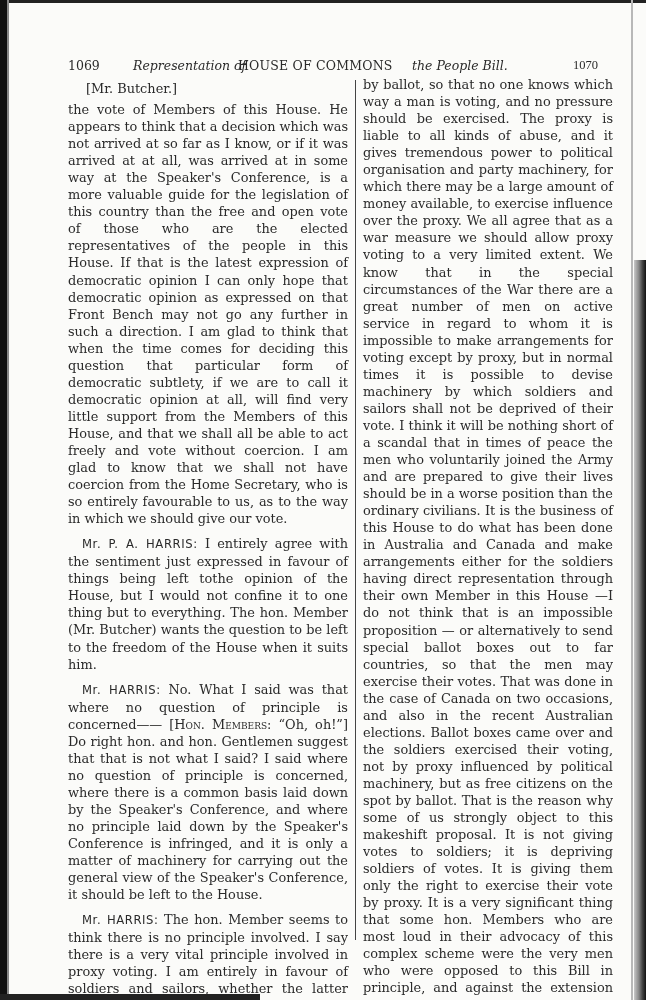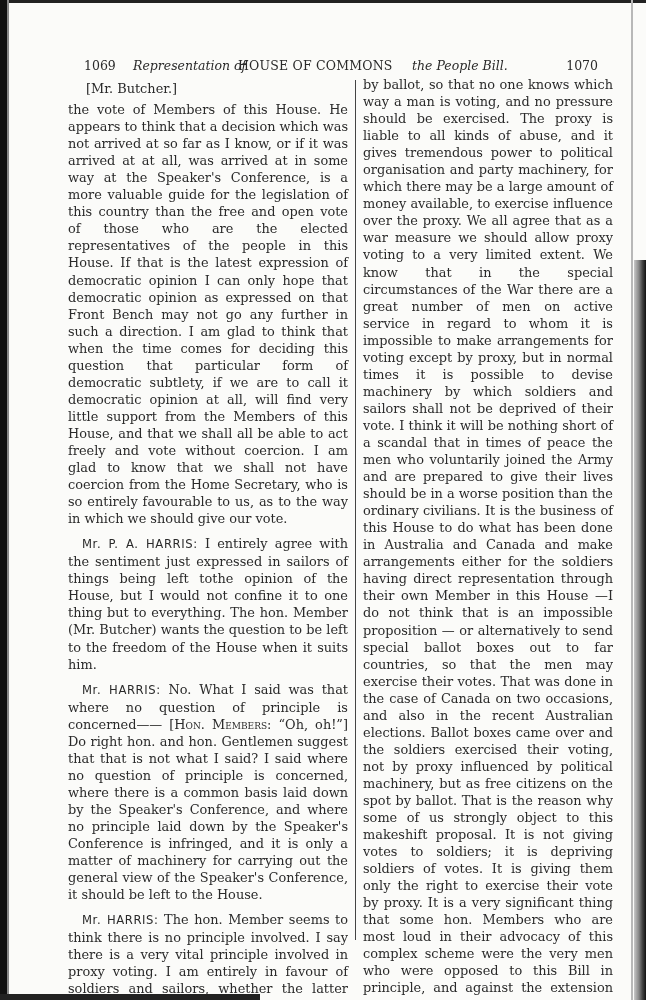--- a/index.html
+++ b/index.html
@@ -32,25 +32,25 @@
   }
   .bottom-edge {
     position: absolute; left: 0; top: 994px; width: 260px; height: 6px;
     background: #222;
   }
   .header {
     position: absolute; top: 58px; left: 68px; width: 530px; height: 18px;
     font-size: 12.5px;
   }
   .header span { position: absolute; white-space: nowrap; }
-  .h-left-num { left: 16px; }
+  .h-left-num { left: 0; }
   .h-left-title { left: 65px; font-style: italic; }
   .h-center { left: 170px; letter-spacing: 0.2px; }
   .h-right-title { left: 344px; font-style: italic; }
-  .h-right-num { right: 0; }
+  .h-right-num { right: 0; font-family: Liberation Serif, serif; }
   .column {
     position: absolute; top: 76px;
     font-size: 12.9px; line-height: 17.05px;
     text-align: justify;
   }
   .col-left { left: 68px; width: 280px; }
   .col-right { left: 363px; width: 250px; }
   .divider {
     position: absolute; left: 355px; top: 80px; width: 1px; height: 860px;
     background: #444;
@@ -85,21 +85,21 @@
 
 <div class="divider"></div>
 
 <div class="column col-left">
   <p class="attrib">[Mr. Butcher.]</p>
   <p class="para cont">
     <span>the vote of Members of this House. He appears to think that a decision which was not arrived at so far as I know, or if it was arrived at at all, was arrived at in some way at the Speaker's Conference, is a more valuable guide for the legislation of this country than the free and open vote of those who are the elected representatives of the people in this House. If that is the latest expression of democratic opinion I can only hope that democratic opinion as expressed on that Front Bench may not go any further in such a direction. I am glad to think that when the time comes for deciding this question that particular form of democratic subtlety, if we are to call it democratic opinion at all, will find very little support from the Members of this House, and that we shall all be able to act freely and vote without coercion. I am glad to know that we shall not have coercion from the Home Secretary, who is so entirely favourable to us, as to the way in which we should give our vote.</span>
   </p>
   <p class="para speech">
     <span class="speaker">Mr. P. A. HARRIS:</span>
-    <span>I entirely agree with the sentiment just expressed in sailors of things being left tothe opinion of the House, but I would not confine it to one thing but to everything. The hon. Member (Mr. Butcher) wants the question to be left to the freedom of the House when it suits him.</span>
+    <span>I entirely agree with the sentiment just expressed in favour of things being left tothe opinion of the House, but I would not confine it to one thing but to everything. The hon. Member (Mr. Butcher) wants the question to be left to the freedom of the House when it suits him.</span>
   </p>
   <p class="para speech">
     <span class="speaker">Mr. HARRIS:</span>
     <span>No. What I said was that where no question of principle is concerned—— [</span><span class="smallcaps">Hon. Members</span><span>: “Oh, oh!”]</span><span> Do right hon. and hon. Gentlemen suggest that that is not what I said? I said where no question of principle is concerned, where there is a common basis laid down by the Speaker's Conference, and where no principle laid down by the Speaker's Conference is infringed, and it is only a matter of machinery for carrying out the general view of the Speaker's Conference, it should be left to the House.</span>
   </p>
   <p class="para speech">
     <span class="speaker">Mr. HARRIS:</span>
     <span>The hon. Member seems to think there is no principle involved. I say there is a very vital principle involved in proxy voting. I am entirely in favour of soldiers and sailors, whether the latter are in the mercantile marine or in the Navy, having votes not only during the War but in peace time, and I do not think it is impossible to devise a scheme for that purpose I do not call giving a proxy giving a vote. The whole purpose of a vote is that it should be secret and</span>
   </p>
 </div>

